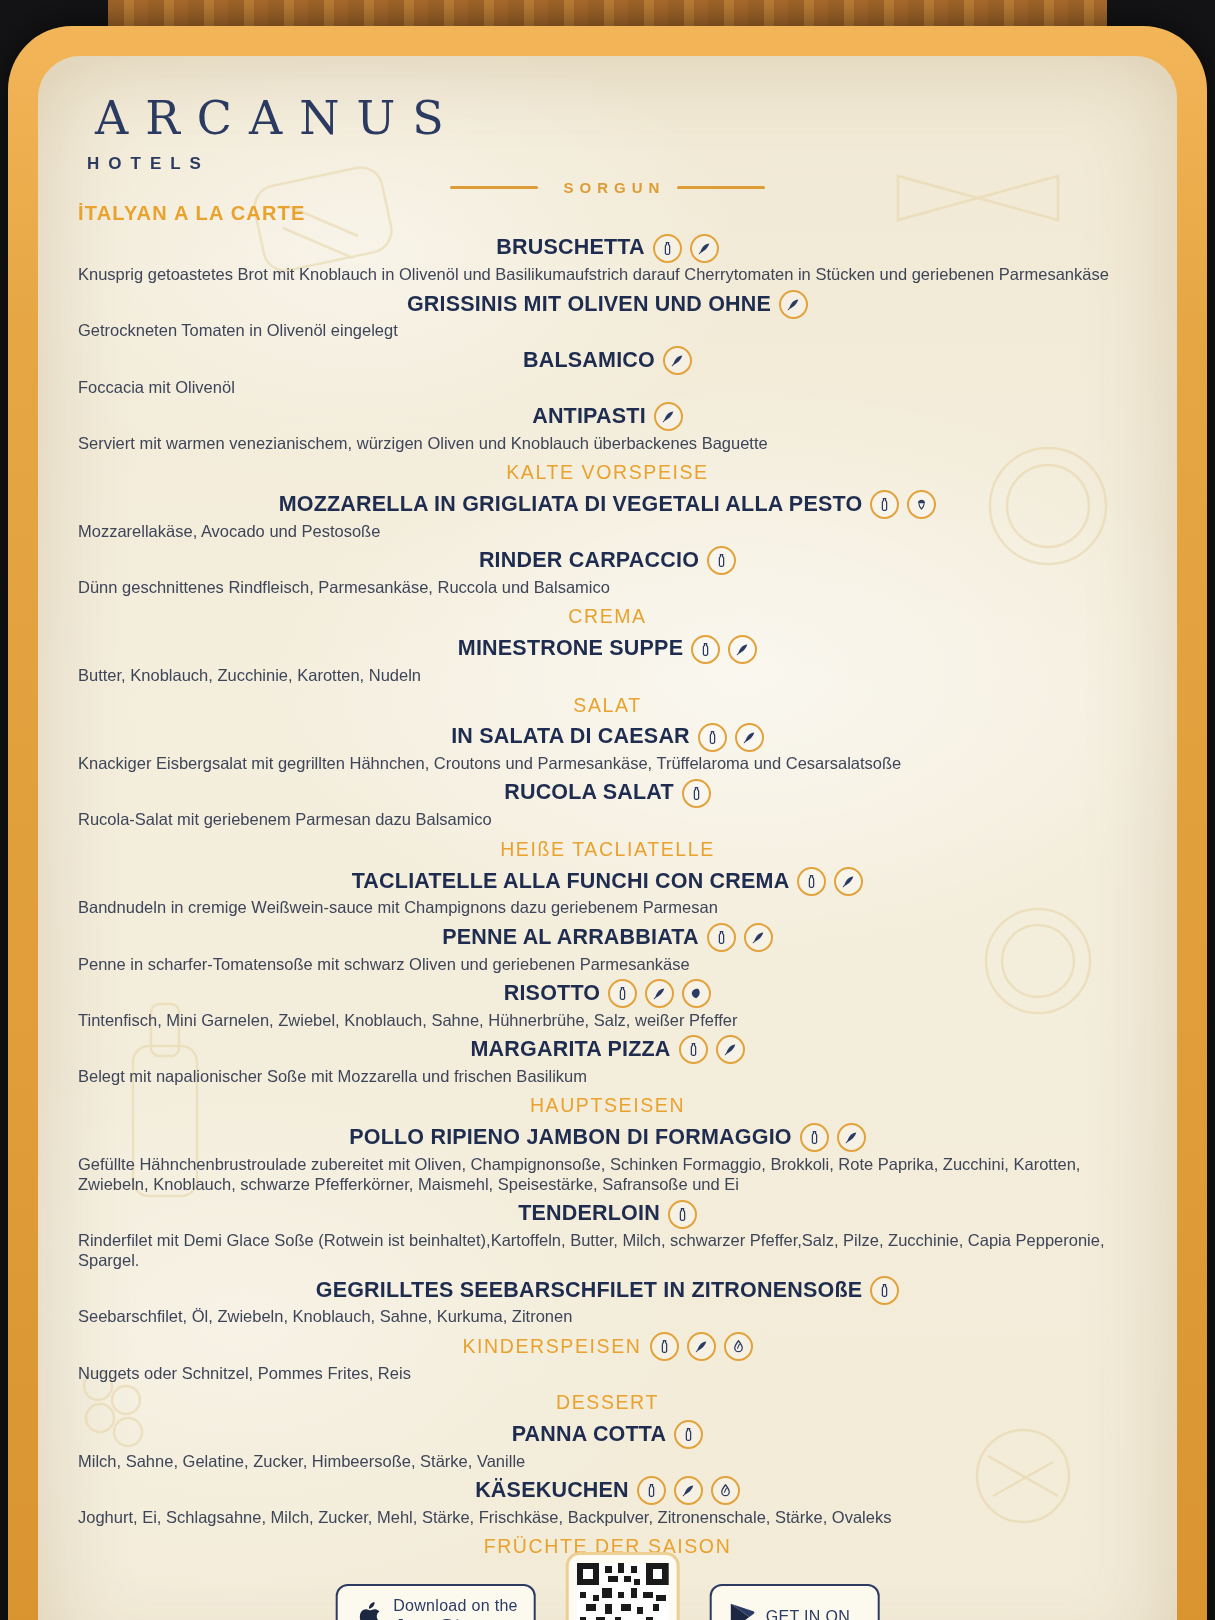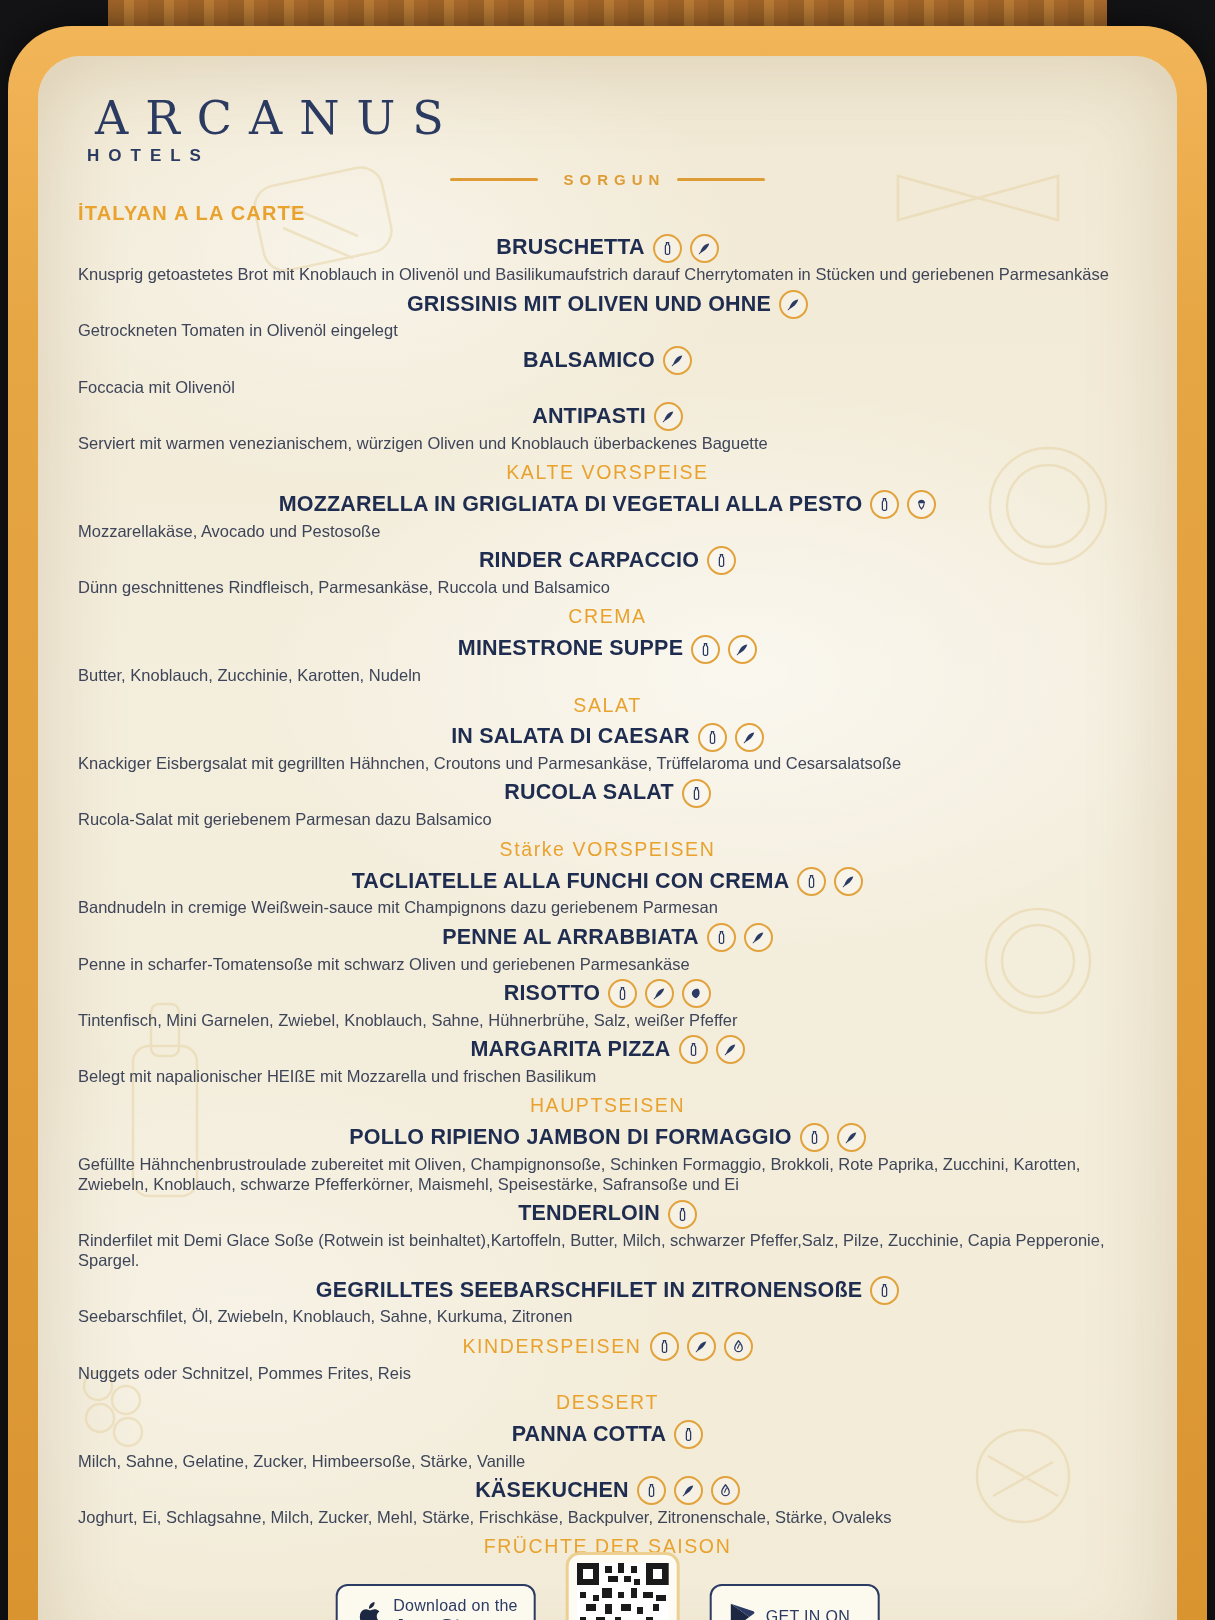--- a/index.html
+++ b/index.html
@@ -34,26 +34,26 @@
   .watermarks{position:absolute;inset:0;opacity:.5;pointer-events:none;}
   .content{position:relative;padding:38px 40px 0;}
   
   .brand-name{
     font-family:"DejaVu Serif",serif;
     font-size:46px;letter-spacing:17px;color:#2b3a60;line-height:1.05;
     text-indent:17px;
   }
   .brand-sub{
     font-size:17px;font-weight:bold;letter-spacing:9px;color:#2b3a60;
-    margin-top:4px;text-indent:9px;
+    margin-top:12px;text-indent:9px;
   }
   .sorgun-row{display:flex;align-items:center;justify-content:center;gap:12px;margin-top:5px;}
   .sorgun-row .rule{width:88px;height:3px;background:#dd9c35;border-radius:2px;}
   .sorgun{font-size:15px;font-weight:bold;letter-spacing:6px;color:#dd9c35;text-indent:6px;margin-left:8px;}
-  .menu-title{font-size:20px;font-weight:bold;letter-spacing:1.2px;color:#e9a22e;margin-top:14px;}
+  .menu-title{font-size:20px;font-weight:bold;letter-spacing:1.2px;color:#e9a22e;margin-top:6px;}
   
   .blocks{margin-top:8px;}
   .name-row{display:flex;justify-content:center;align-items:center;gap:8px;min-height:30px;}
   .item-name{font-size:21.5px;font-weight:bold;color:#1e2c50;letter-spacing:.2px;line-height:1.2;}
   .desc{font-size:16.5px;color:#3e4559;line-height:1.22;margin:1px auto 5px;max-width:1080px;}
   .section-row{margin:1px 0 2px;}
   .section-label{font-size:19.5px;font-weight:normal;color:#e9a22e;letter-spacing:1.6px;line-height:1.3;}
   .subheader-name{font-size:21px;font-weight:bold;color:#1e2c50;letter-spacing:.4px;line-height:1.35;}
   .allergen{
     width:25px;height:25px;flex:0 0 25px;
@@ -256,21 +256,21 @@
               <span class="allergen">
                 <svg viewBox="0 0 24 24">
                   <path d="M10 2.6h4M10.4 2.6v2.6c0 .5-1.8 1.4-1.8 3V19a2.3 2.3 0 0 0 2.3 2.3h2.2A2.3 2.3 0 0 0 15.4 19V8.2c0-1.6-1.8-2.5-1.8-3V2.6" fill="none" stroke="currentColor" stroke-width="2" stroke-linecap="round" stroke-linejoin="round"></path>
                 </svg>
               </span>
             </div>
             <p class="desc">Rucola-Salat mit geriebenem Parmesan dazu Balsamico</p>
           </div>
           <div class="section-row">
             <div class="name-row">
-              <span class="section-label">Stärke VORSPEISEN</span>
+              <span class="section-label">HEIßE TACLIATELLE</span>
             </div>
           </div>
           <div class="item">
             <div class="name-row">
               <span class="item-name">TACLIATELLE ALLA FUNCHI CON CREMA</span>
               <span class="allergen">
                 <svg viewBox="0 0 24 24">
                   <path d="M10 2.6h4M10.4 2.6v2.6c0 .5-1.8 1.4-1.8 3V19a2.3 2.3 0 0 0 2.3 2.3h2.2A2.3 2.3 0 0 0 15.4 19V8.2c0-1.6-1.8-2.5-1.8-3V2.6" fill="none" stroke="currentColor" stroke-width="2" stroke-linecap="round" stroke-linejoin="round"></path>
                 </svg>
               </span>
@@ -330,21 +330,21 @@
                   <path d="M10 2.6h4M10.4 2.6v2.6c0 .5-1.8 1.4-1.8 3V19a2.3 2.3 0 0 0 2.3 2.3h2.2A2.3 2.3 0 0 0 15.4 19V8.2c0-1.6-1.8-2.5-1.8-3V2.6" fill="none" stroke="currentColor" stroke-width="2" stroke-linecap="round" stroke-linejoin="round"></path>
                 </svg>
               </span>
               <span class="allergen">
                 <svg viewBox="0 0 24 24">
                   <path d="M5.2 18.8C6.8 9.6 13.2 4.6 19.6 4 18 10.4 12 16.8 5.2 18.8Z" fill="currentColor"></path>
                   <path d="M3.6 20.4 13 10.4" stroke="currentColor" stroke-width="1.7" stroke-linecap="round" fill="none"></path>
                 </svg>
               </span>
             </div>
-            <p class="desc">Belegt mit napalionischer HEIßE mit Mozzarella und frischen Basilikum</p>
+            <p class="desc">Belegt mit napalionischer Soße mit Mozzarella und frischen Basilikum</p>
           </div>
           <div class="section-row">
             <div class="name-row">
               <span class="section-label">HAUPTSEISEN</span>
             </div>
           </div>
           <div class="item">
             <div class="name-row">
               <span class="item-name">POLLO RIPIENO JAMBON DI FORMAGGIO</span>
               <span class="allergen">

